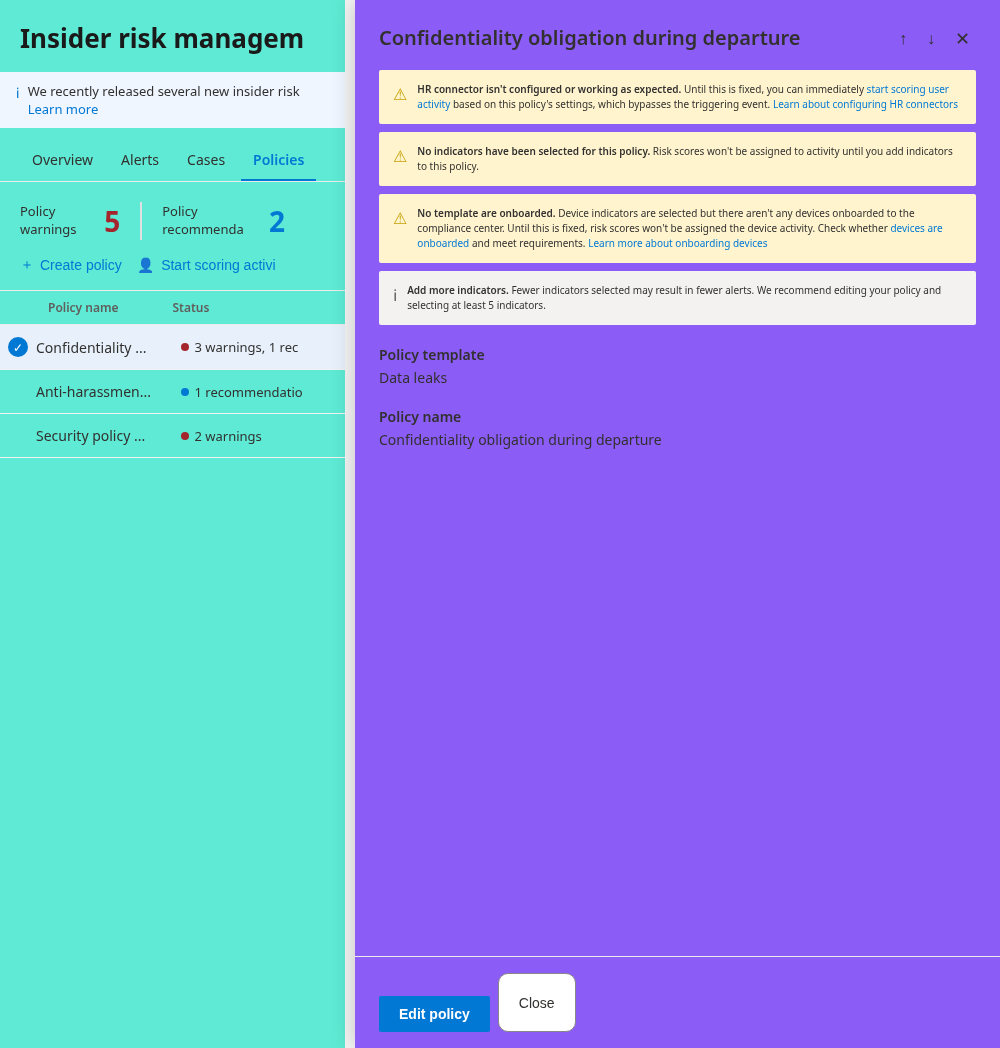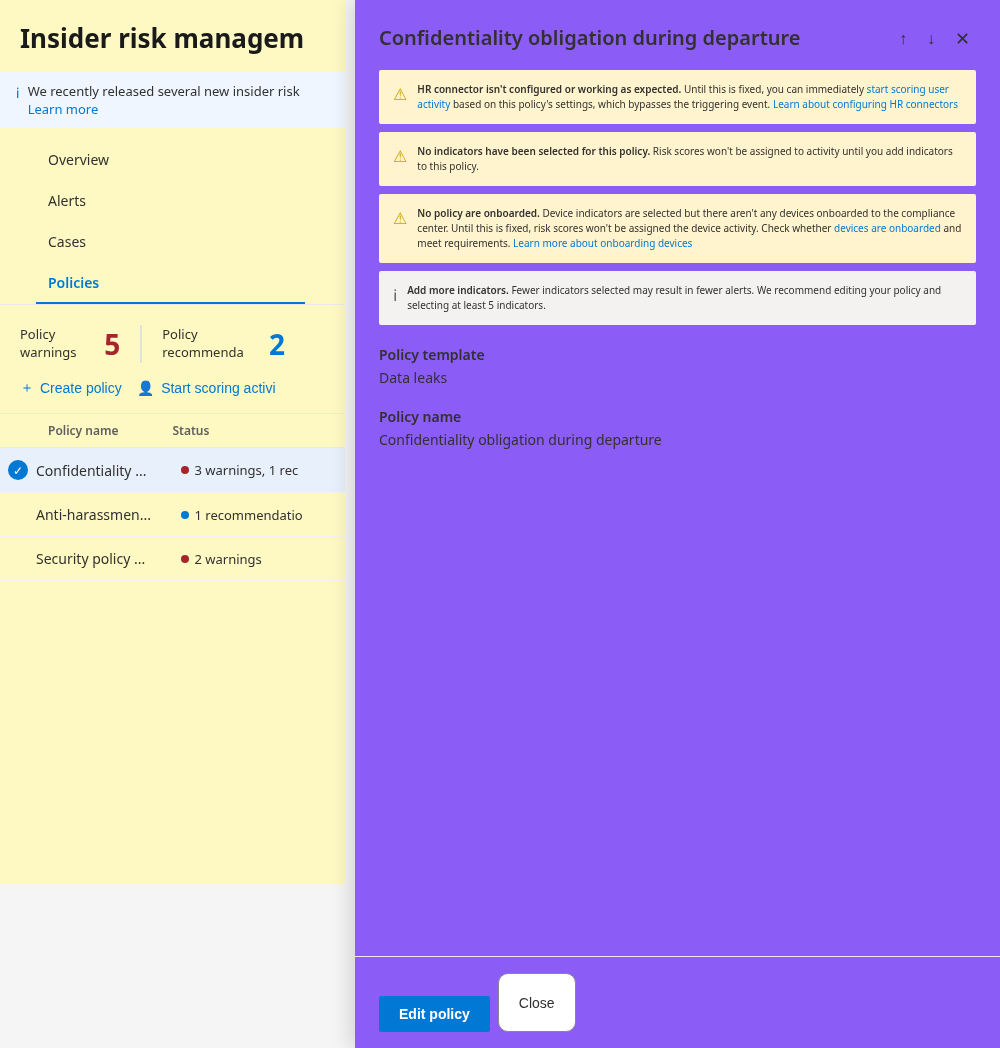--- a/index.html
+++ b/index.html
@@ -3,22 +3,22 @@
   <meta charset="utf-8">
   <style>
     * { box-sizing: border-box; margin: 0; padding: 0; }
     body { font-family: 'Segoe UI', system-ui, sans-serif; font-size: 14px; color: #323130; background: #f5f5f5; width: 1000px; height: 1048px; overflow: hidden; position: relative; }
 
     
     .bg-page {
       position: absolute;
       top: 0; left: 0;
       width: 345px;
-      height: 884px;
-      background: #fef9c3;
+      height: 1048px;
+      background: #5eead4;
       padding: 20px 0 0 0;
       overflow: hidden;
     }
 
     .bg-title {
       font-size: 26px;
       font-weight: 700;
       color: #1a1a1a;
       padding: 0 20px 16px 20px;
     }
@@ -40,23 +40,22 @@
       font-size: 14px;
       margin-top: 1px;
       flex-shrink: 0;
     }
 
     .info-banner a { color: #0078d4; text-decoration: none; }
 
     .nav-tabs {
       display: flex;
       border-bottom: 1px solid #edebe9;
-      padding: 0 36px;
+      padding: 0 20px;
       margin-top: 12px;
-      flex-direction: column;
     }
 
     .nav-tab {
       padding: 10px 12px;
       font-size: 14px;
       color: #323130;
       cursor: pointer;
       border-bottom: 2px solid transparent;
       margin-right: 4px;
     }
@@ -385,21 +384,21 @@
       <span class="alert-icon warn">⚠</span>
       <div class="alert-text">
         <strong>No indicators have been selected for this policy.</strong>
         <span> Risk scores won't be assigned to activity until you add indicators to this policy.</span>
       </div>
     </div>
 
     <div class="alert-box warning">
       <span class="alert-icon warn">⚠</span>
       <div class="alert-text">
-        <strong>No policy are onboarded.</strong>
+        <strong>No template are onboarded.</strong>
         <span> Device indicators are selected but there aren't any devices onboarded to the compliance center. Until this is fixed, risk scores won't be assigned the device activity. Check whether </span>
         <a>devices are onboarded</a>
         <span> and meet requirements. </span>
         <a>Learn more about onboarding devices</a>
       </div>
     </div>
 
     <div class="alert-box info">
       <span class="alert-icon info-i">ℹ</span>
       <div class="alert-text">

